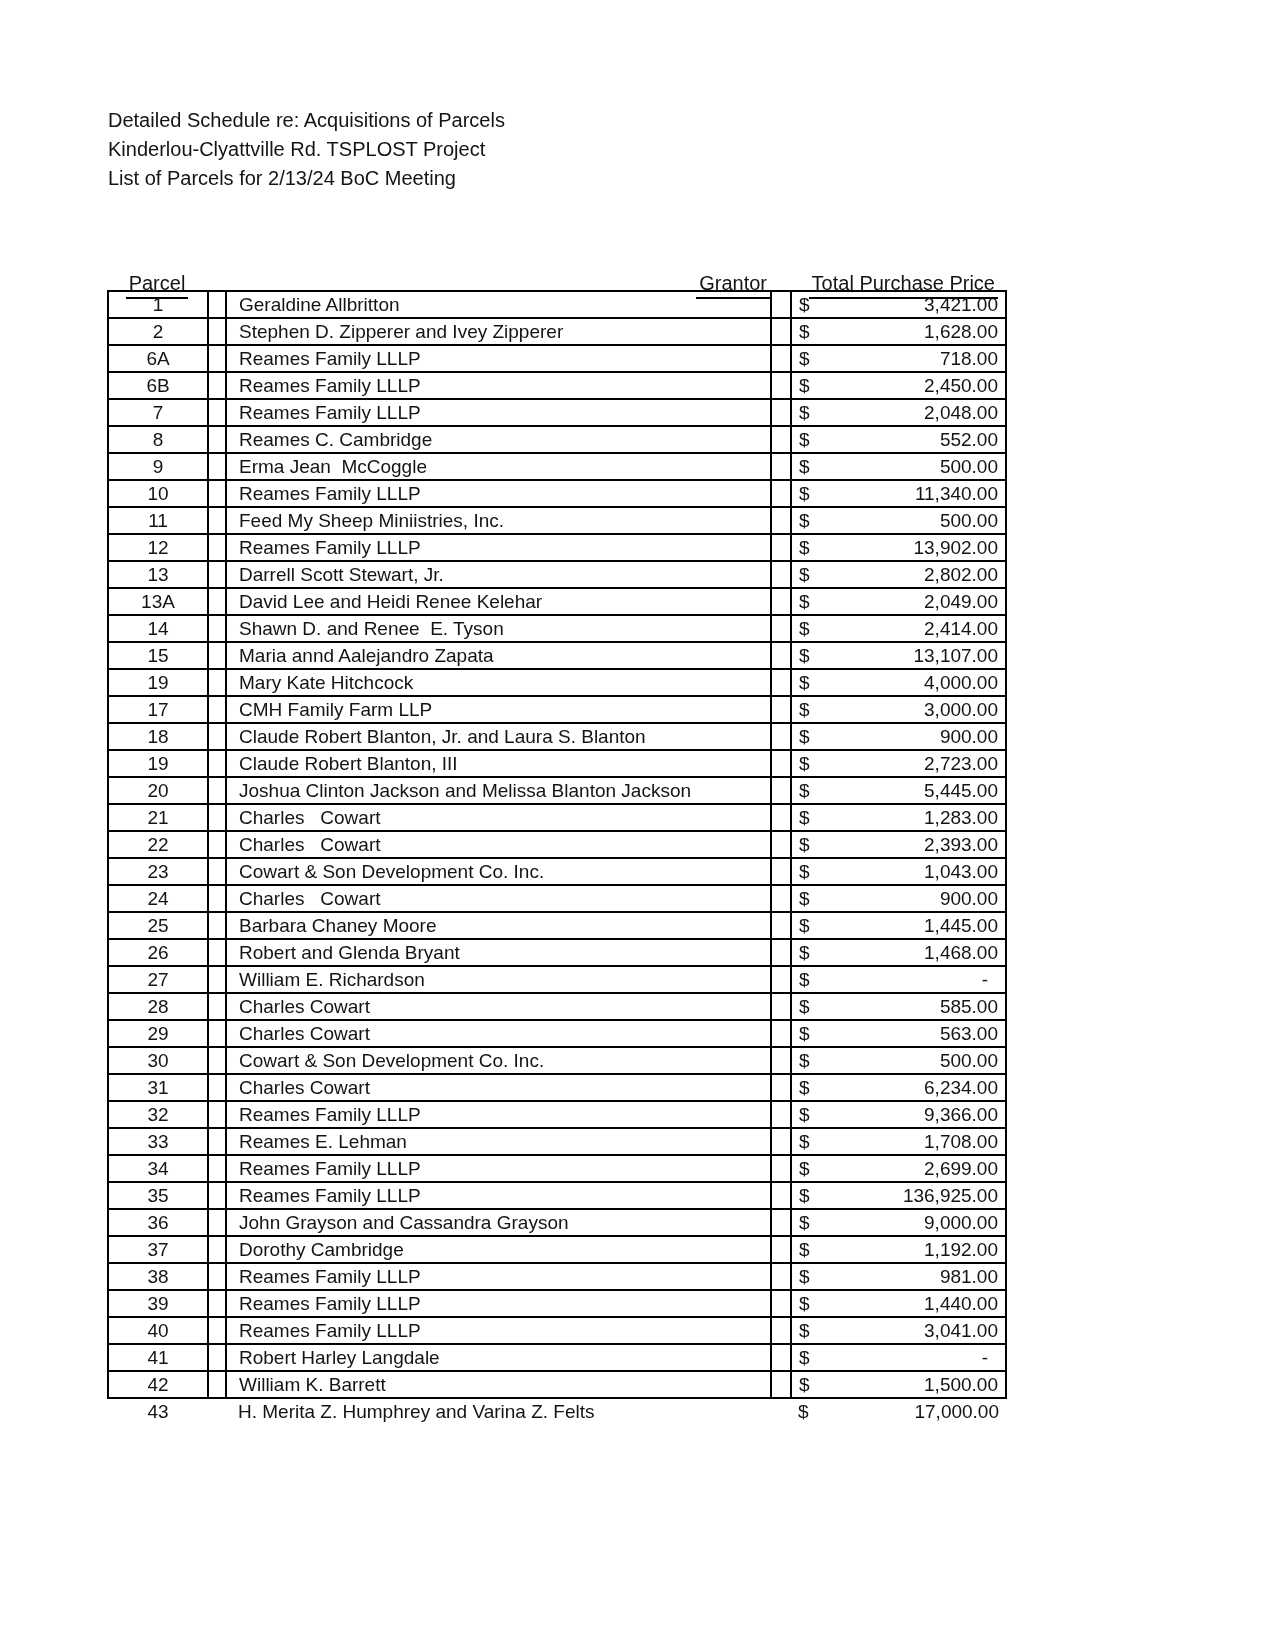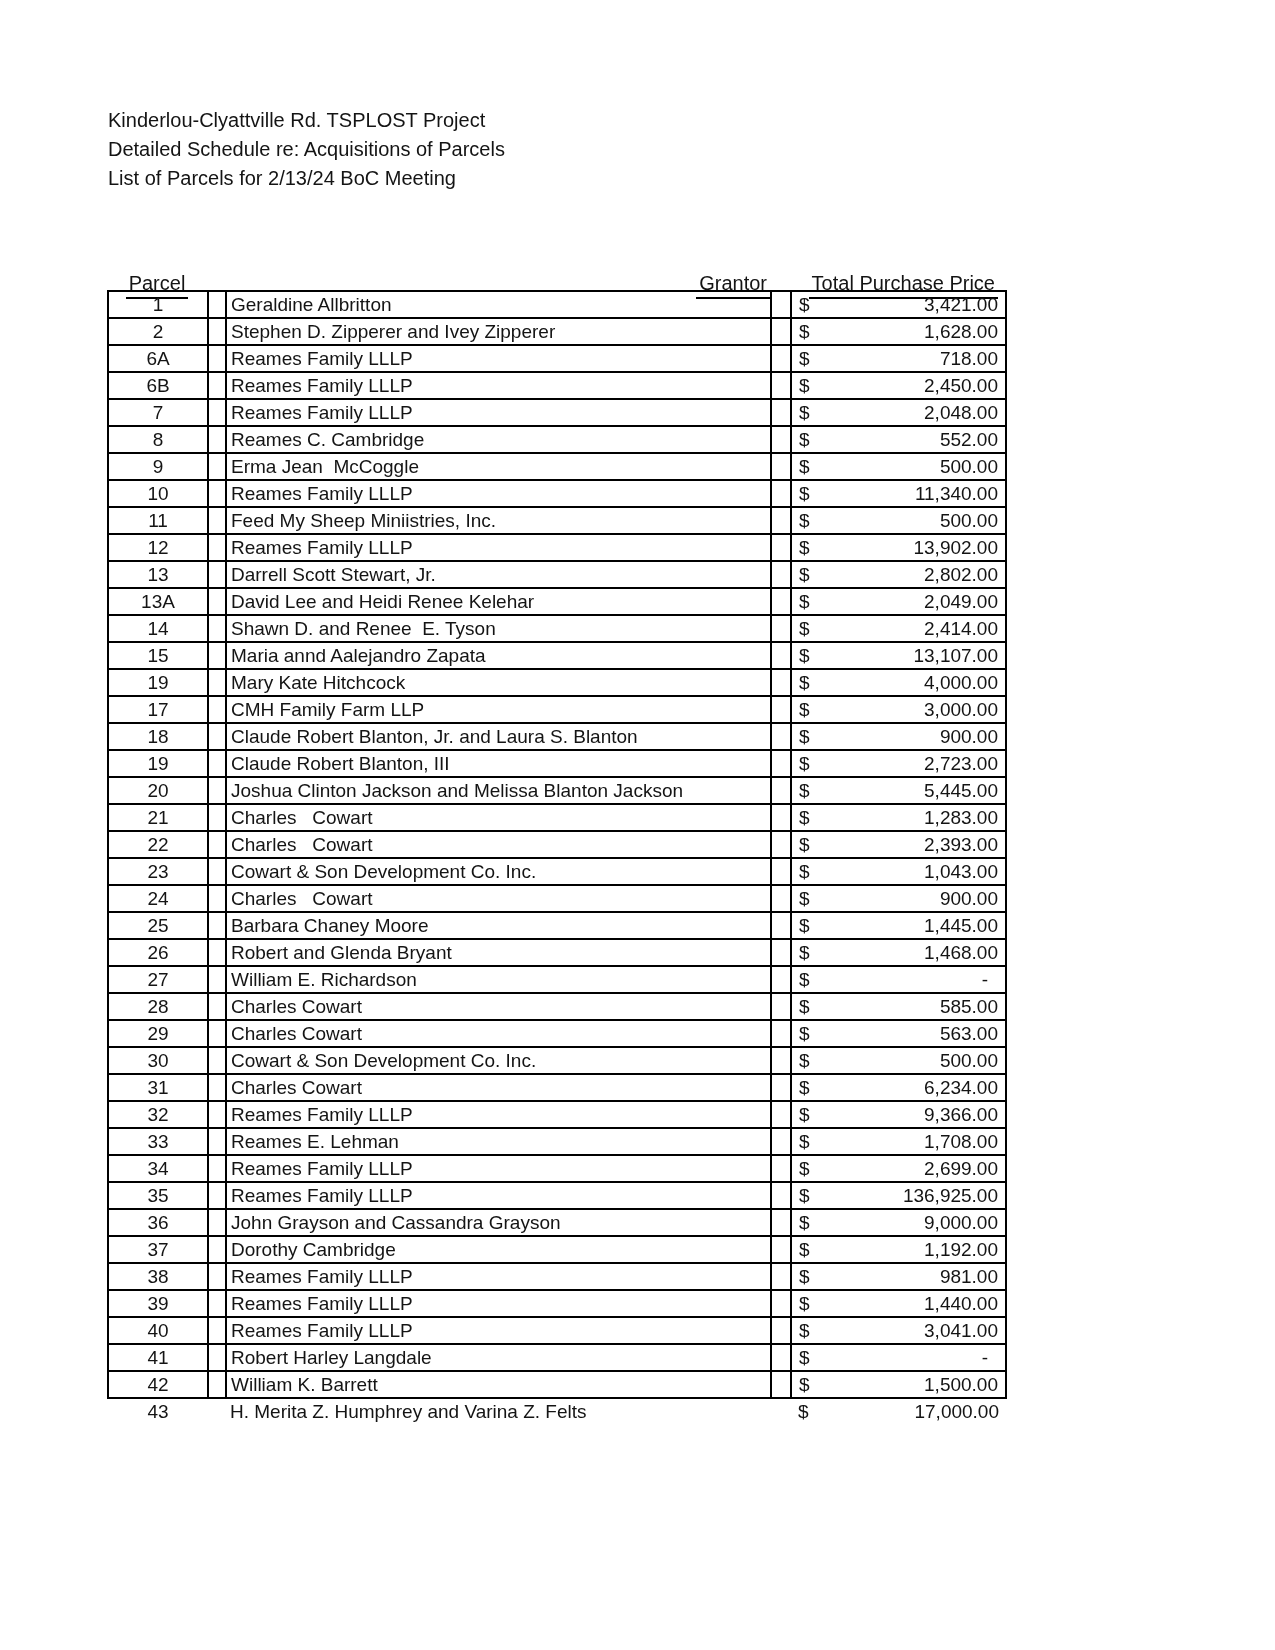--- a/index.html
+++ b/index.html
@@ -63,41 +63,41 @@
 
   .parcel-table td {
     border: 2px solid #000;
     height: 27px;
     font-size: 19px;
     color: #141414;
     vertical-align: middle;
     overflow: hidden;
   }
   .parcel-table td.td-parcel { text-align: center; }
-  .parcel-table td.td-grantor { padding-left: 4px; white-space: pre; margin-left: 40px; }
+  .parcel-table td.td-grantor { padding-left: 12px; white-space: pre; margin-left: 40px; }
   .parcel-table td.td-price { padding: 0; }
   .price-inner {
     display: flex;
     justify-content: space-between;
     align-items: center;
     padding: 0 7px 0 7px;
     width: 100%;
   }
   .amount { white-space: pre; }
   .amount.dash { padding-right: 10px; }
 
   
   .parcel-table tr.no-border td { border: none; }
 </style>
 </head>
 <body>
 
 <div class="title-block">
+  <div class="title-line">Detailed Schedule re: Acquisitions of Parcels</div>
   <div class="title-line">Kinderlou-Clyattville Rd. TSPLOST Project</div>
-  <div class="title-line">Detailed Schedule re: Acquisitions of Parcels</div>
   <div class="title-line">List of Parcels for 2/13/24 BoC Meeting</div>
 </div>
 
 <div class="col-headers">
   <div class="hdr-parcel">
     <span class="hdr-underline">Parcel</span>
   </div>
   <div class="hdr-grantor">
     <span class="hdr-underline">Grantor</span>
   </div>

